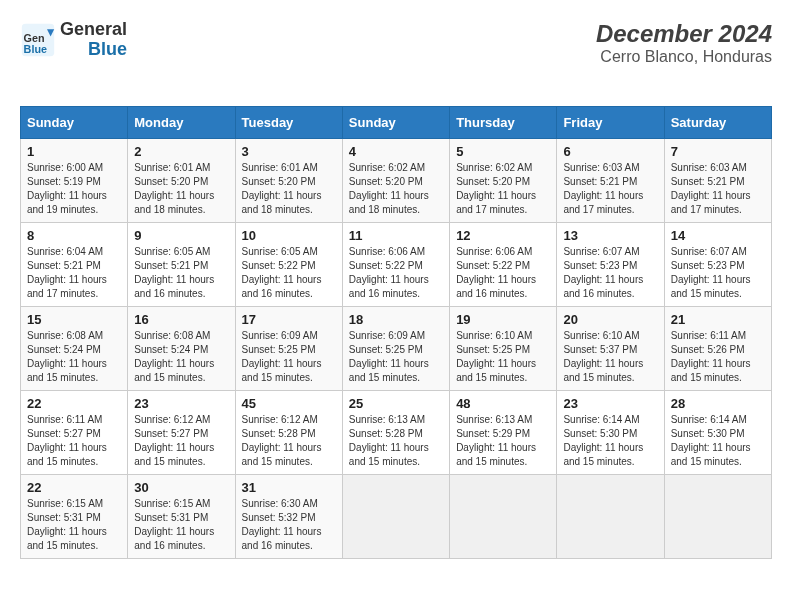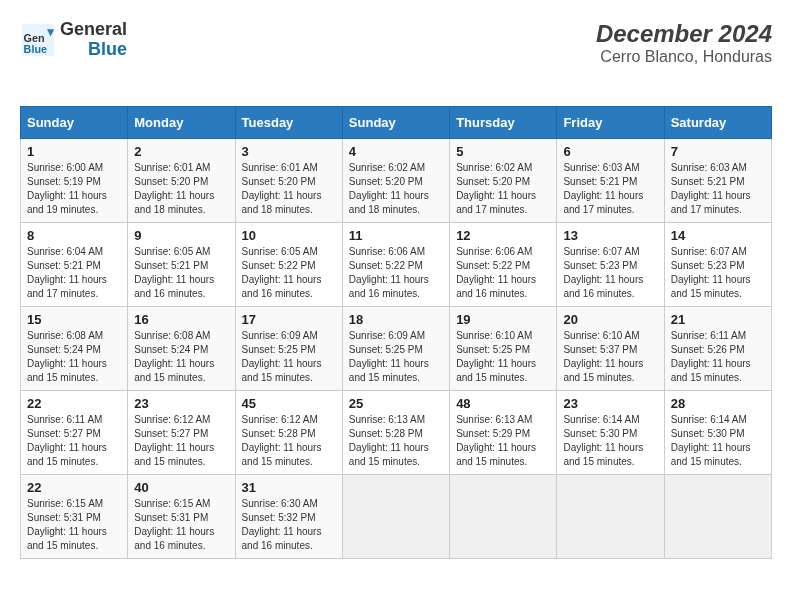--- a/index.html
+++ b/index.html
@@ -333,21 +333,21 @@
       </tr>
       <tr>
         <td>
           <span class="day-num">22</span>
           <div class="day-info">Sunrise: 6:15 AM
 Sunset: 5:31 PM
 Daylight: 11 hours
 and 15 minutes.</div>
         </td>
         <td>
-          <span class="day-num">40</span>
+          <span class="day-num">30</span>
           <div class="day-info">Sunrise: 6:15 AM
 Sunset: 5:31 PM
 Daylight: 11 hours
 and 16 minutes.</div>
         </td>
         <td>
           <span class="day-num">31</span>
           <div class="day-info">Sunrise: 6:30 AM
 Sunset: 5:32 PM
 Daylight: 11 hours

